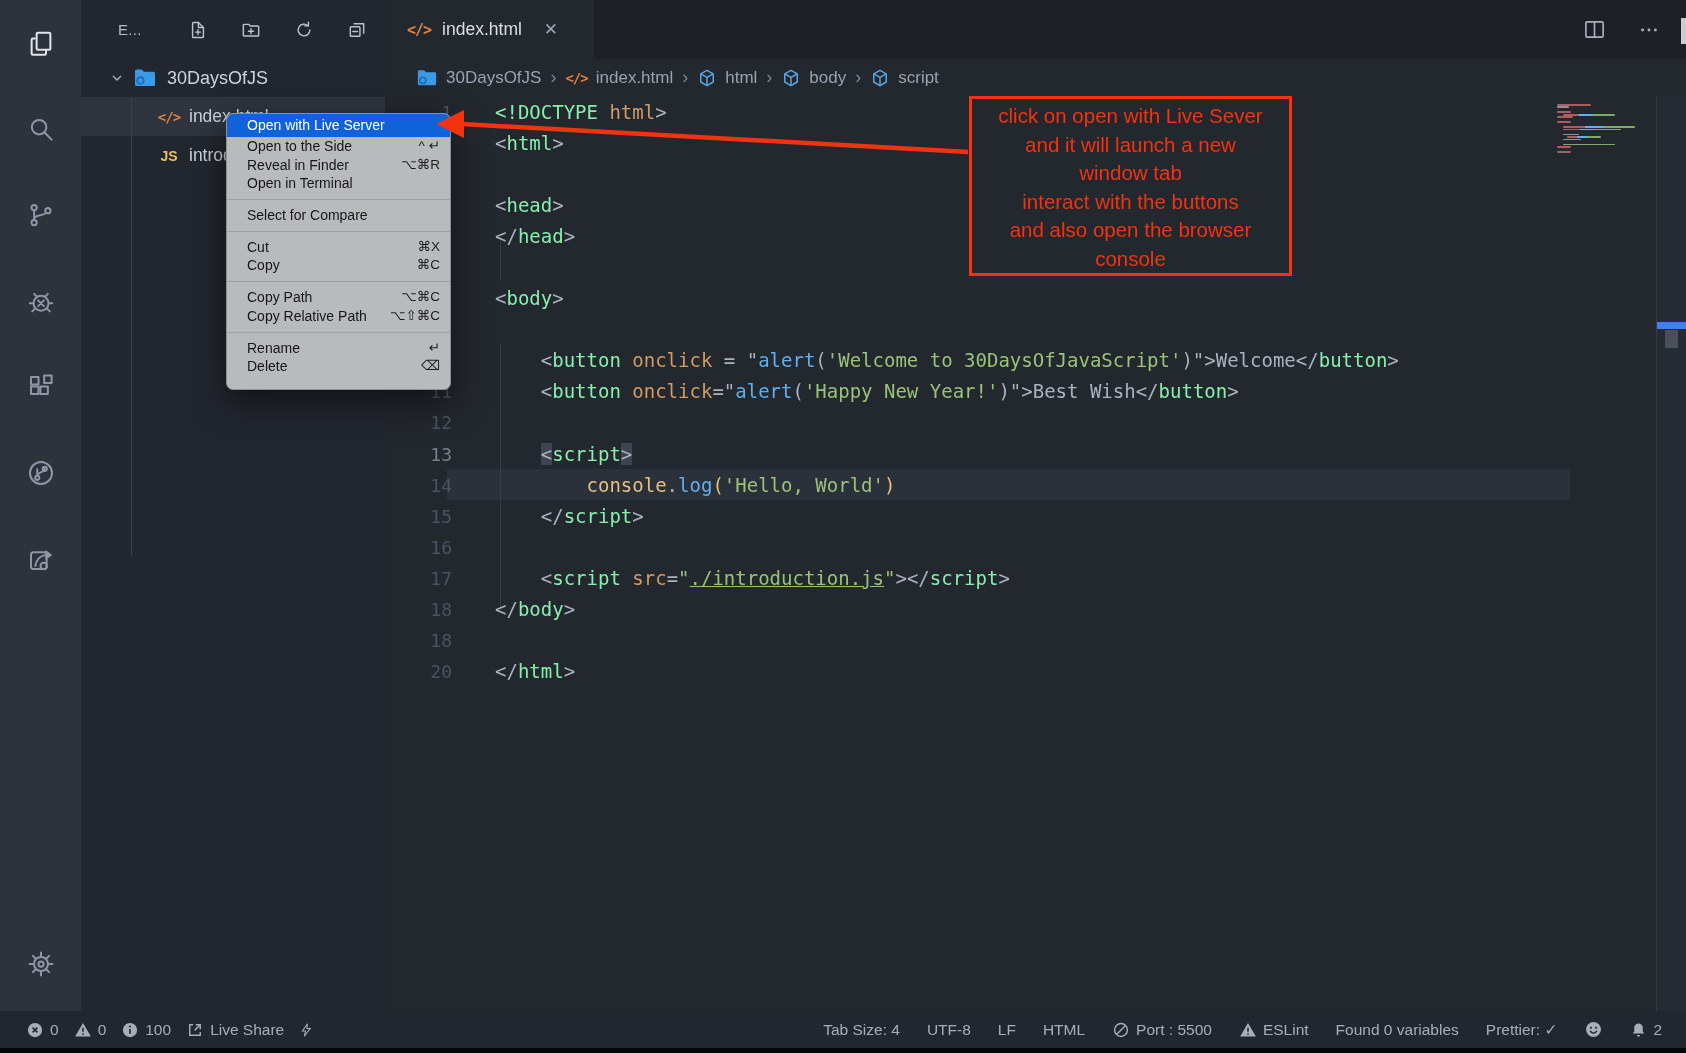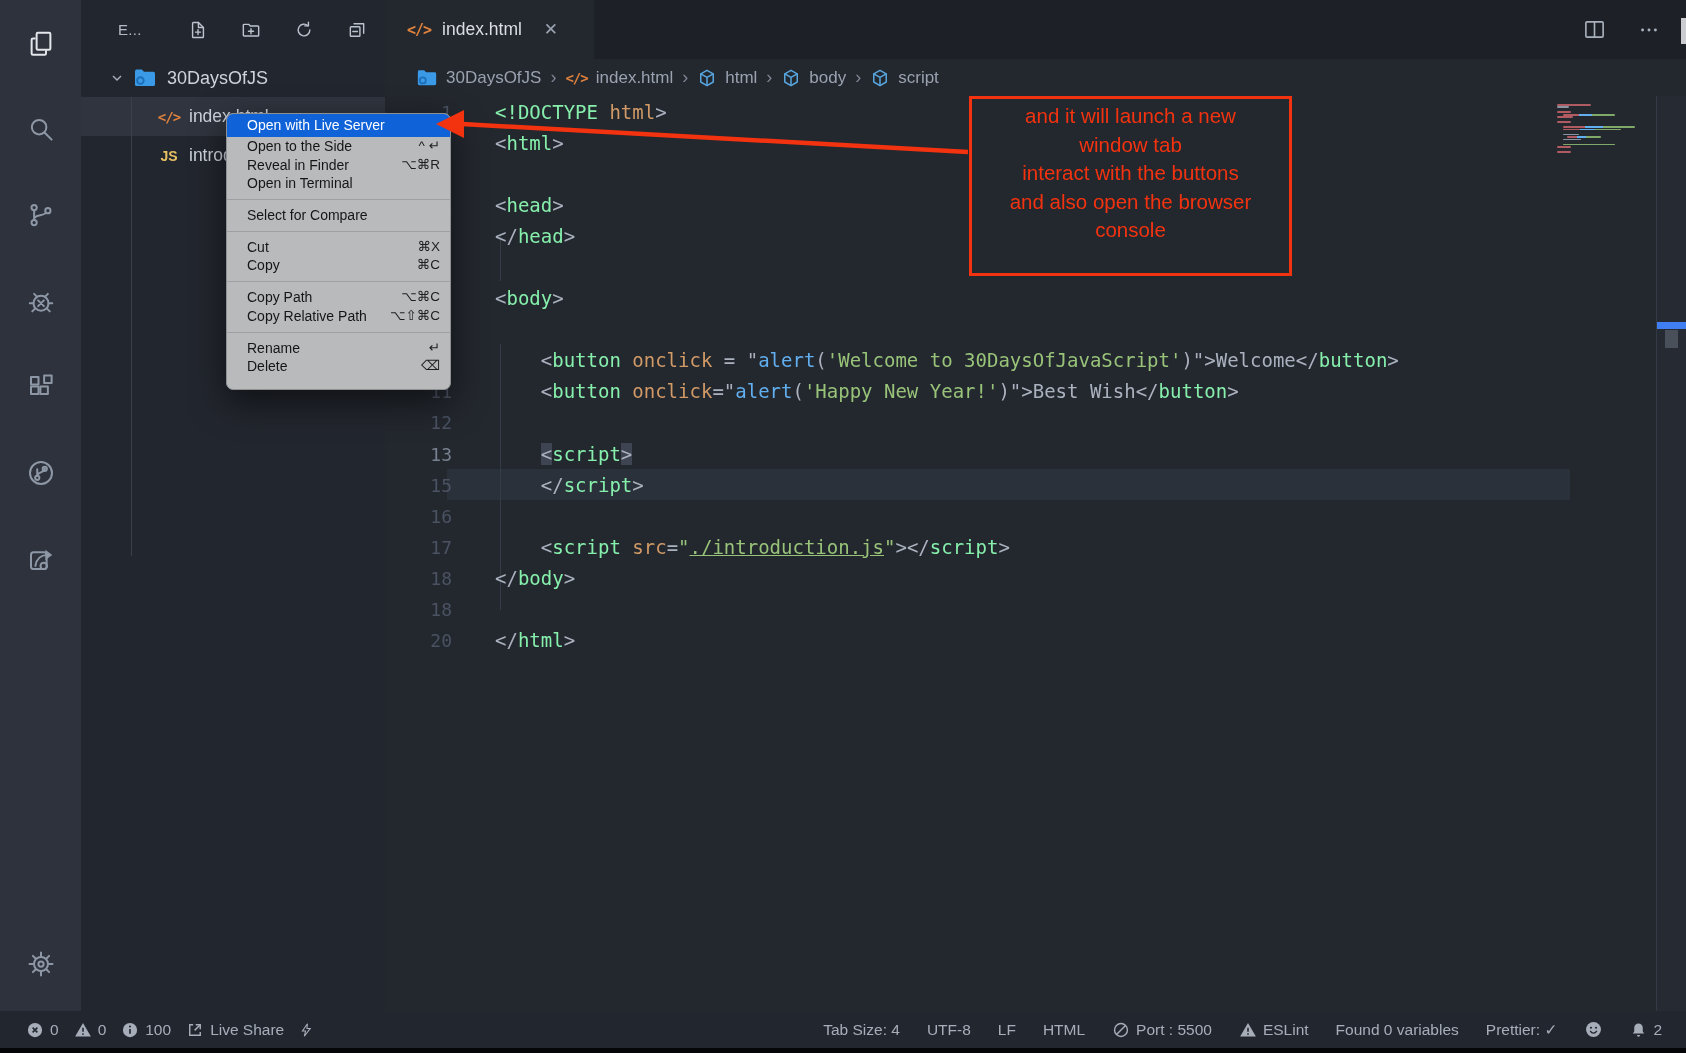--- a/index.html
+++ b/index.html
@@ -301,20 +301,21 @@
           <div class="line"><span class="ln">3</span><span class="lc"></span></div>
           <div class="line"><span class="ln">4</span><span class="lc"><span class="t-pun">&lt;</span><span class="t-tag">head</span><span class="t-pun">&gt;</span></span></div>
           <div class="line"><span class="ln">6</span><span class="lc"><span class="t-pun">&lt;/</span><span class="t-tag">head</span><span class="t-pun">&gt;</span></span></div>
           <div class="line"><span class="ln">7</span><span class="lc"></span></div>
           <div class="line"><span class="ln">8</span><span class="lc"><span class="t-pun">&lt;</span><span class="t-tag">body</span><span class="t-pun">&gt;</span></span></div>
           <div class="line"><span class="ln">9</span><span class="lc"></span></div>
           <div class="line"><span class="ln">10</span><span class="lc"><span class="t-pun">    &lt;</span><span class="t-tag">button</span><span class="t-pun"> </span><span class="t-attr">onclick</span><span class="t-pun"> = "</span><span class="t-fn">alert</span><span class="t-pun">(</span><span class="t-str">'Welcome to 30DaysOfJavaScript'</span><span class="t-pun">)"&gt;</span><span class="t-txt">Welcome</span><span class="t-pun">&lt;/</span><span class="t-tag">button</span><span class="t-pun">&gt;</span></span></div>
           <div class="line"><span class="ln">11</span><span class="lc"><span class="t-pun">    &lt;</span><span class="t-tag">button</span><span class="t-pun"> </span><span class="t-attr">onclick</span><span class="t-pun">="</span><span class="t-fn">alert</span><span class="t-pun">(</span><span class="t-str">'Happy New Year!'</span><span class="t-pun">)"&gt;</span><span class="t-txt">Best Wish</span><span class="t-pun">&lt;/</span><span class="t-tag">button</span><span class="t-pun">&gt;</span></span></div>
           <div class="line"><span class="ln">12</span><span class="lc"></span></div>
           <div class="line"><span class="ln cur">13</span><span class="lc"><span class="t-pun">    </span><span class="t-brk">&lt;</span><span class="t-tag">script</span><span class="t-brk">&gt;</span></span></div>
+          <div class="line"><span class="ln">14</span><span class="lc"><span class="t-pun">        </span><span class="t-obj">console</span><span class="t-pun">.</span><span class="t-fn">log</span><span class="t-par">(</span><span class="t-str">'Hello, World'</span><span class="t-par">)</span></span></div>
           <div class="line"><span class="ln">15</span><span class="lc"><span class="t-pun">    &lt;/</span><span class="t-tag">script</span><span class="t-pun">&gt;</span></span></div>
           <div class="line"><span class="ln">16</span><span class="lc"></span></div>
           <div class="line"><span class="ln">17</span><span class="lc"><span class="t-pun">    &lt;</span><span class="t-tag">script</span><span class="t-pun"> </span><span class="t-attr">src</span><span class="t-pun">=</span><span class="t-str">"</span><span class="t-lnk">./introduction.js</span><span class="t-str">"</span><span class="t-pun">&gt;&lt;/</span><span class="t-tag">script</span><span class="t-pun">&gt;</span></span></div>
           <div class="line"><span class="ln">18</span><span class="lc"><span class="t-pun">&lt;/</span><span class="t-tag">body</span><span class="t-pun">&gt;</span></span></div>
           <div class="line"><span class="ln">18</span><span class="lc"></span></div>
           <div class="line"><span class="ln">20</span><span class="lc"><span class="t-pun">&lt;/</span><span class="t-tag">html</span><span class="t-pun">&gt;</span></span></div>
         </div>
       <div class="minimap" id="minimap">
           <div class="mrow">
             <div class="mbar mc-r" style="width: 34px; margin-left: 0px;"></div>
@@ -417,20 +418,21 @@
         <span>Rename</span>
         <span class="sc">↵</span>
       </div>
       <div class="m-item">
         <span>Delete</span>
         <span class="sc">⌫</span>
       </div>
     </div>
 
   <div class="annotation" id="annotation">
+      <div>click on open with Live Sever</div>
       <div>and it will launch a new</div>
       <div>window tab</div>
       <div>interact with the buttons</div>
       <div>and also open the browser</div>
       <div>console</div>
     </div>
 
   <svg class="arrow" viewBox="0 0 1686 1053">
     <line x1="462" y1="124" x2="968" y2="152" stroke="#f3330f" stroke-width="4.5"></line>
     <polygon points="436,124 464,110 464,138" fill="#f3330f"></polygon>

